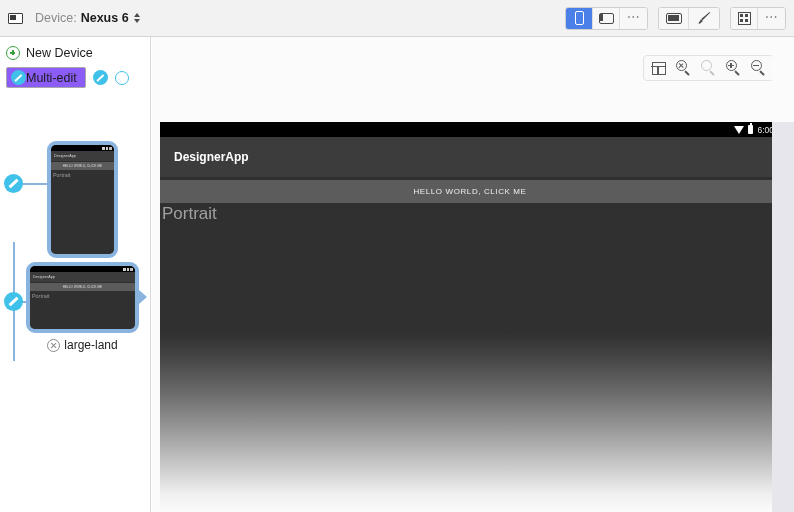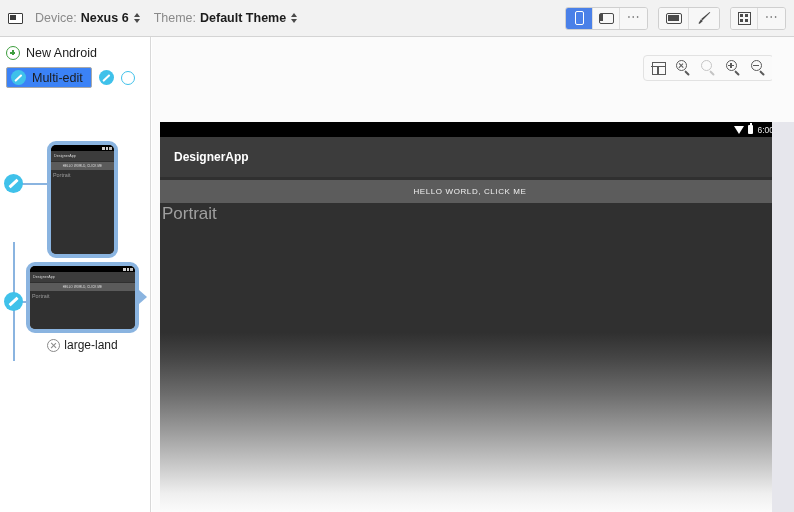--- a/index.html
+++ b/index.html
@@ -136,22 +136,22 @@
   }
   .ic-plus-circle::before { left: 2.6px; top: 5.2px; width: 5.5px; height: 1.6px; }
   .ic-plus-circle::after  { top: 2.6px; left: 5.2px; height: 5.5px; width: 1.6px; }
   .sb-newver-label { font-size: 12.5px; color: #1c1c1c; }
 
   .sb-multirow {
     display: flex; align-items: center; gap: 7px;
     margin-top: 4px; padding-left: 0px;
   }
   .sb-multiedit-btn {
-    display: flex; align-items: center; gap: 6px;
-    background: #3b82f6; border: 1px solid #a9a9a9;
+    display: flex; align-items: center; 
+    background: #8b5cf6; border: 1px solid #a9a9a9;
     border-radius: 2px; height: 21px; padding: 0 8px 0 4px;
     cursor: default;
   }
   .sb-multiedit-label { font-size: 12.5px; color: #1c1c1c; }
 
   .pencil-badge {
     width: 15px; height: 15px; border-radius: 50%;
     background: #3fc1ea; position: relative; flex: none;
   }
   .pencil-badge::after {
@@ -378,28 +378,20 @@
       <div class="tb-combo">
         <span class="tb-label">Device:</span>
         <span class="tb-value">Nexus 6</span>
         <span class="tb-stepper">
             <span class="up"></span>
             <span class="dn"></span>
           </span>
       </div>
 
 
-      <div class="tb-combo">
-        <span class="tb-label">Theme:</span>
-        <span class="tb-value">Default Theme</span>
-        <span class="tb-stepper">
-            <span class="up"></span>
-            <span class="dn"></span>
-          </span>
-      </div>
     </div>
 
     <div class="tb-right">
       <div class="seg">
         <div class="seg-btn active">
           <span class="ic-phone"></span>
         </div>
         <div class="seg-btn">
           <span class="ic-tabletland"></span>
         </div>
@@ -435,21 +427,21 @@
           <span class="ic-dots">⋯</span>
         </div>
       </div>
     </div>
   </div>
 
   <div class="sidebar">
     <div class="sb-header">
       <div class="sb-newver">
         <span class="ic-plus-circle"></span>
-        <span class="sb-newver-label">New Android</span>
+        <span class="sb-newver-label">New Device</span>
       </div>
 
       <div class="sb-multirow">
         <div class="sb-multiedit-btn">
           <span class="pencil-badge"></span>
           <span class="sb-multiedit-label">Multi-edit</span>
         </div>
         <span class="pencil-badge toggle-badge"></span>
         <span class="toggle-empty"></span>
       </div>

